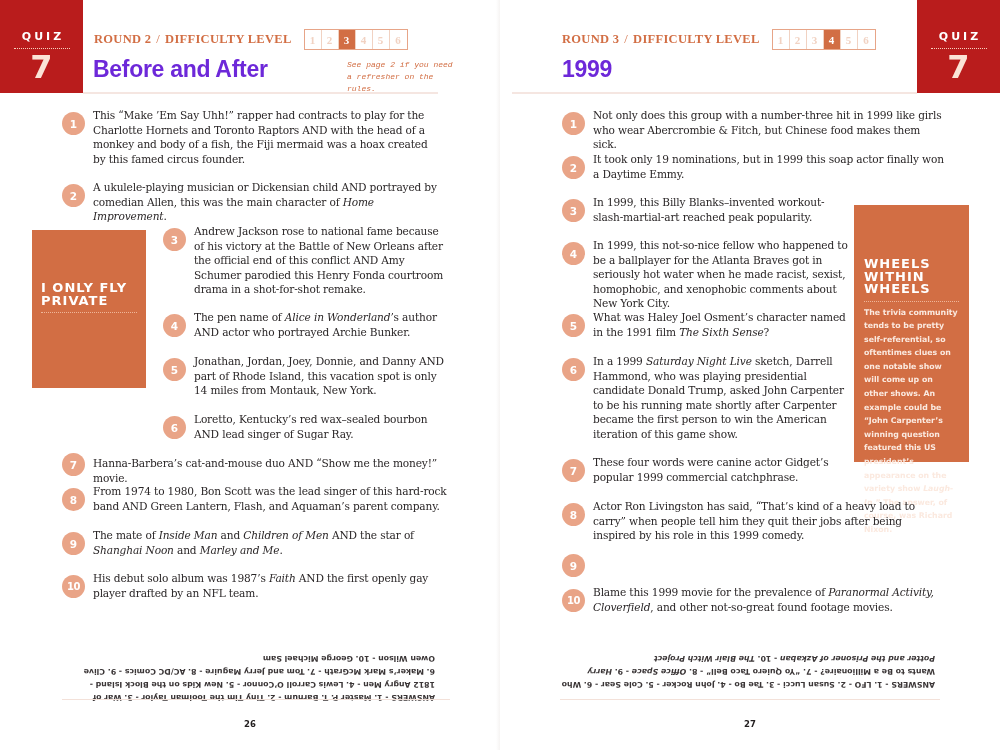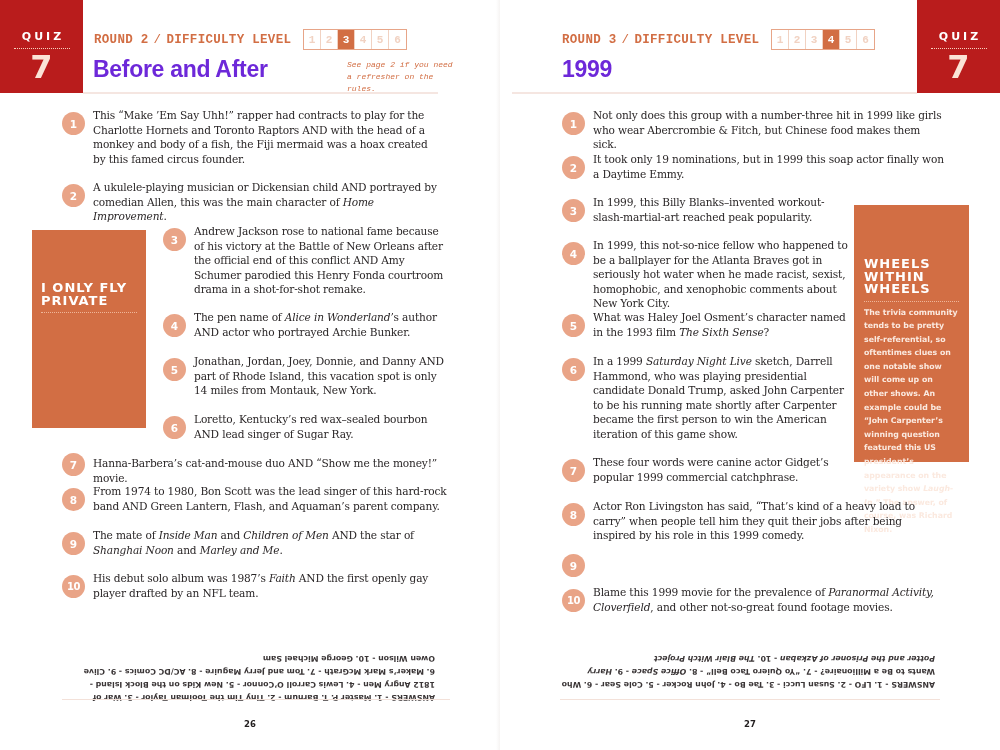--- a/index.html
+++ b/index.html
@@ -10,21 +10,21 @@
   .page-left { left: 0; }
   .page-right { left: 500px; }
 
   .quiz-tab { position: absolute; top: 0; width: 83px; height: 93px; background: #b91c1c; color: #fff; text-align: center; }
   .page-left .quiz-tab { left: 0; }
   .page-right .quiz-tab { left: 417px; }
   .quiz-tab .quiz-word { display: block; font-family: "DejaVu Sans", sans-serif; font-weight: bold; font-size: 11px; letter-spacing: 3px; margin-top: 30px; padding-left: 3px; }
   .quiz-tab .quiz-dots { display: block; width: 56px; margin: 5px auto 0; border-top: 1px dotted #f6d2bf; }
   .quiz-tab .quiz-num { display: block; font-family: "DejaVu Sans", sans-serif; font-weight: bold; font-size: 32px; line-height: 34px; color: #fbe3d6; margin-top: 1px; }
 
-  .round-line { position: absolute; top: 29px; font-family: Liberation Mono, monospace; font-weight: bold; font-size: 12.5px; color: #d26e44; letter-spacing: 0.3px; display: flex; align-items: center; white-space: nowrap; }
+  .round-line { position: absolute; top: 29px; font-family: Liberation Serif, serif; font-weight: bold; font-size: 12.5px; color: #d26e44; letter-spacing: 0.3px; display: flex; align-items: center; white-space: nowrap; }
   .page-left .round-line { left: 94px; }
   .page-right .round-line { left: 62px; justify-content: center; }
   .round-line .slash { margin: 0 5px; font-weight: normal; }
   .round-line .diff-label { font-weight: bold; }
   .diff-boxes { display: flex; margin-left: 12px; border: 1px solid #e7a588; }
   .diff-box { width: 17px; height: 19px; display: flex; align-items: center; justify-content: center; font-size: 11px; font-weight: bold; color: #f1d2c2; border-right: 1px solid #f1d2c2; }
   .diff-box:last-child { border-right: none; }
   .diff-box.active { background: #d26e44; color: #fff; }
 
   .page-title { position: absolute; top: 56px; font-family: "Liberation Sans", sans-serif; font-weight: bold; font-size: 23px; color: #6d28d9; letter-spacing: -0.3px; }
@@ -87,21 +87,21 @@
   <div class="q" style="left:62px; top:112px; width:380px;">
     <span class="num">1</span>
     <span class="txt" style="margin-top:-4px;">This “Make ’Em Say Uhh!” rapper had contracts to play for the Charlotte Hornets and Toronto Raptors AND with the head of a monkey and body of a fish, the Fiji mermaid was a hoax created by this famed circus founder.</span>
   </div>
 
   <div class="q" style="left:62px; top:184px; width:380px;">
     <span class="num">2</span>
     <span class="txt" style="margin-top:-4px;"><span>A ukulele-playing musician or Dickensian child AND portrayed by comedian Allen, this was the main character of </span><i>Home Improvement</i><span>.</span></span>
   </div>
 
-  <div class="sidebar" style="left:32px; top:230px; width:114px; height:198px; padding:7px 9px;">
+  <div class="sidebar" style="left:32px; top:230px; width:114px; height:158px; padding:7px 9px;">
     <div class="sb-title">I ONLY FLY PRIVATE</div>
     <div class="sb-dots"></div>
   </div>
 
   <div class="q" style="left:163px; top:228px; width:285px;">
     <span class="num">3</span>
     <span class="txt" style="margin-top:-4px;">Andrew Jackson rose to national fame because of his victory at the Battle of New Orleans after the official end of this conflict AND Amy Schumer parodied this Henry Fonda courtroom drama in a shot-for-shot remake.</span>
   </div>
 
   <div class="q" style="left:163px; top:314px; width:285px;">
@@ -185,21 +185,21 @@
     <span class="txt" style="margin-top:-4px;">In 1999, this Billy Blanks–invented workout-slash-martial-art reached peak popularity.</span>
   </div>
 
   <div class="q" style="left:62px; top:242px; width:290px;">
     <span class="num">4</span>
     <span class="txt" style="margin-top:-4px;">In 1999, this not-so-nice fellow who happened to be a ballplayer for the Atlanta Braves got in seriously hot water when he made racist, sexist, homophobic, and xenophobic comments about New York City.</span>
   </div>
 
   <div class="q" style="left:62px; top:314px; width:290px;">
     <span class="num">5</span>
-    <span class="txt" style="margin-top:-4px;"><span>What was Haley Joel Osment’s character named in the 1993 film </span><i>The Sixth Sense</i><span>?</span></span>
+    <span class="txt" style="margin-top:-4px;"><span>What was Haley Joel Osment’s character named in the 1991 film </span><i>The Sixth Sense</i><span>?</span></span>
   </div>
 
   <div class="q" style="left:62px; top:358px; width:290px;">
     <span class="num">6</span>
     <span class="txt" style="margin-top:-4px;"><span>In a 1999 </span><i>Saturday Night Live</i><span> sketch, Darrell Hammond, who was playing presidential candidate Donald Trump, asked John Carpenter to be his running mate shortly after Carpenter became the first person to win the American iteration of this game show.</span></span>
   </div>
 
   <div class="sidebar" style="left:354px; top:205px; width:115px; height:257px; padding:8px 10px;">
     <div class="sb-title">WHEELS WITHIN WHEELS</div>
     <div class="sb-dots"></div>

